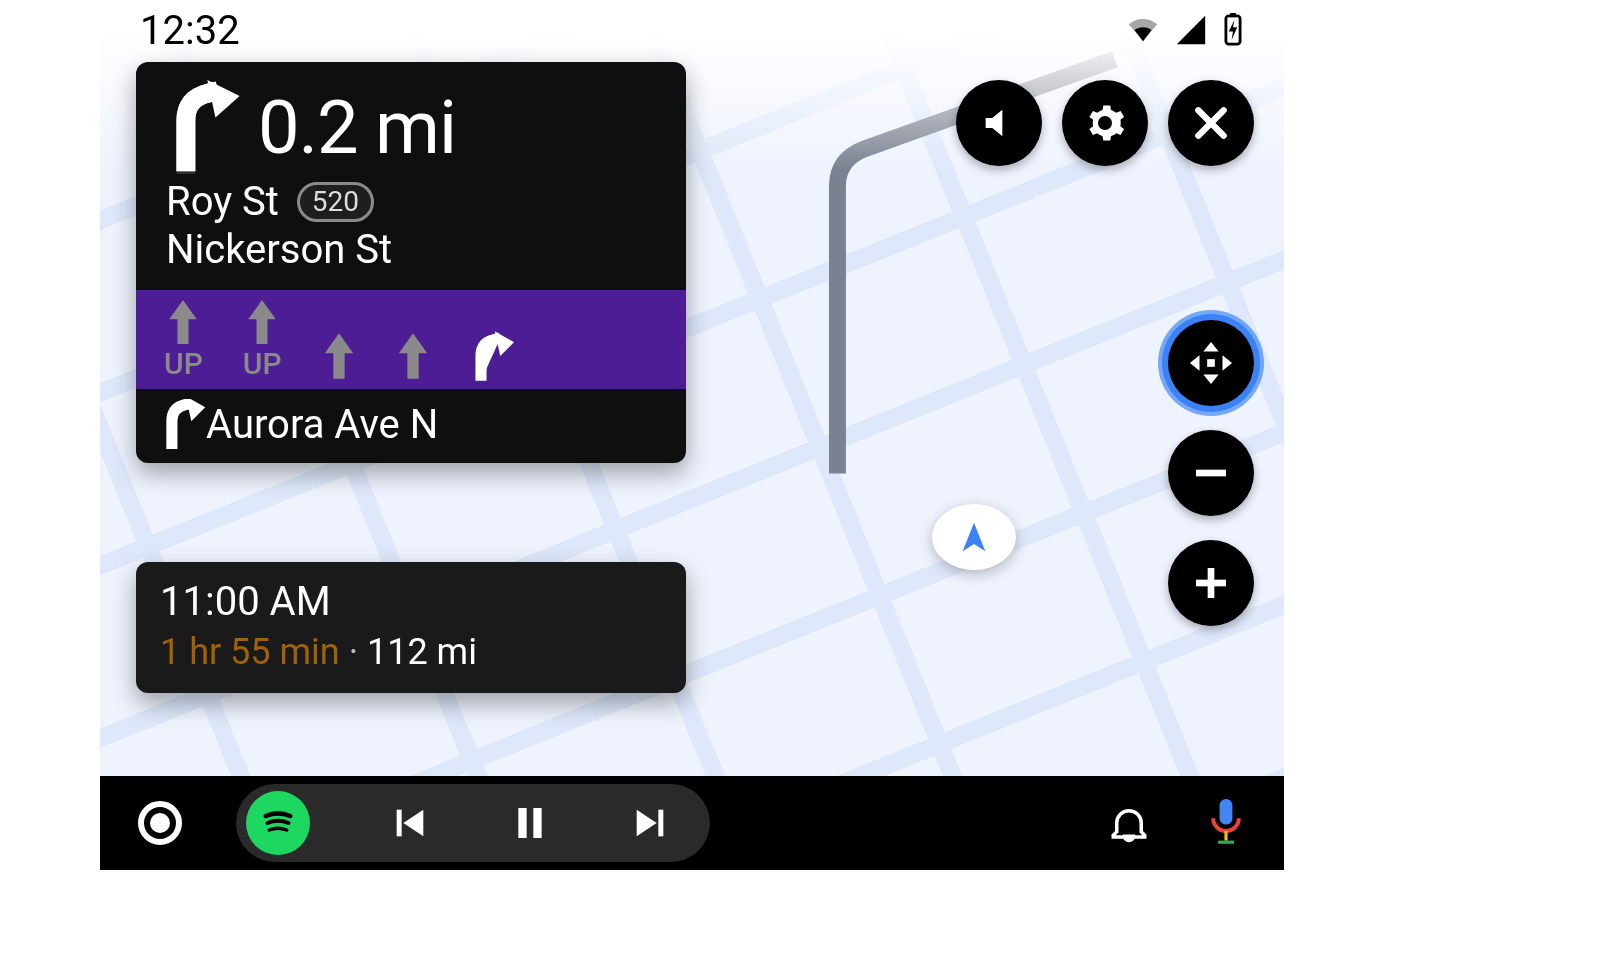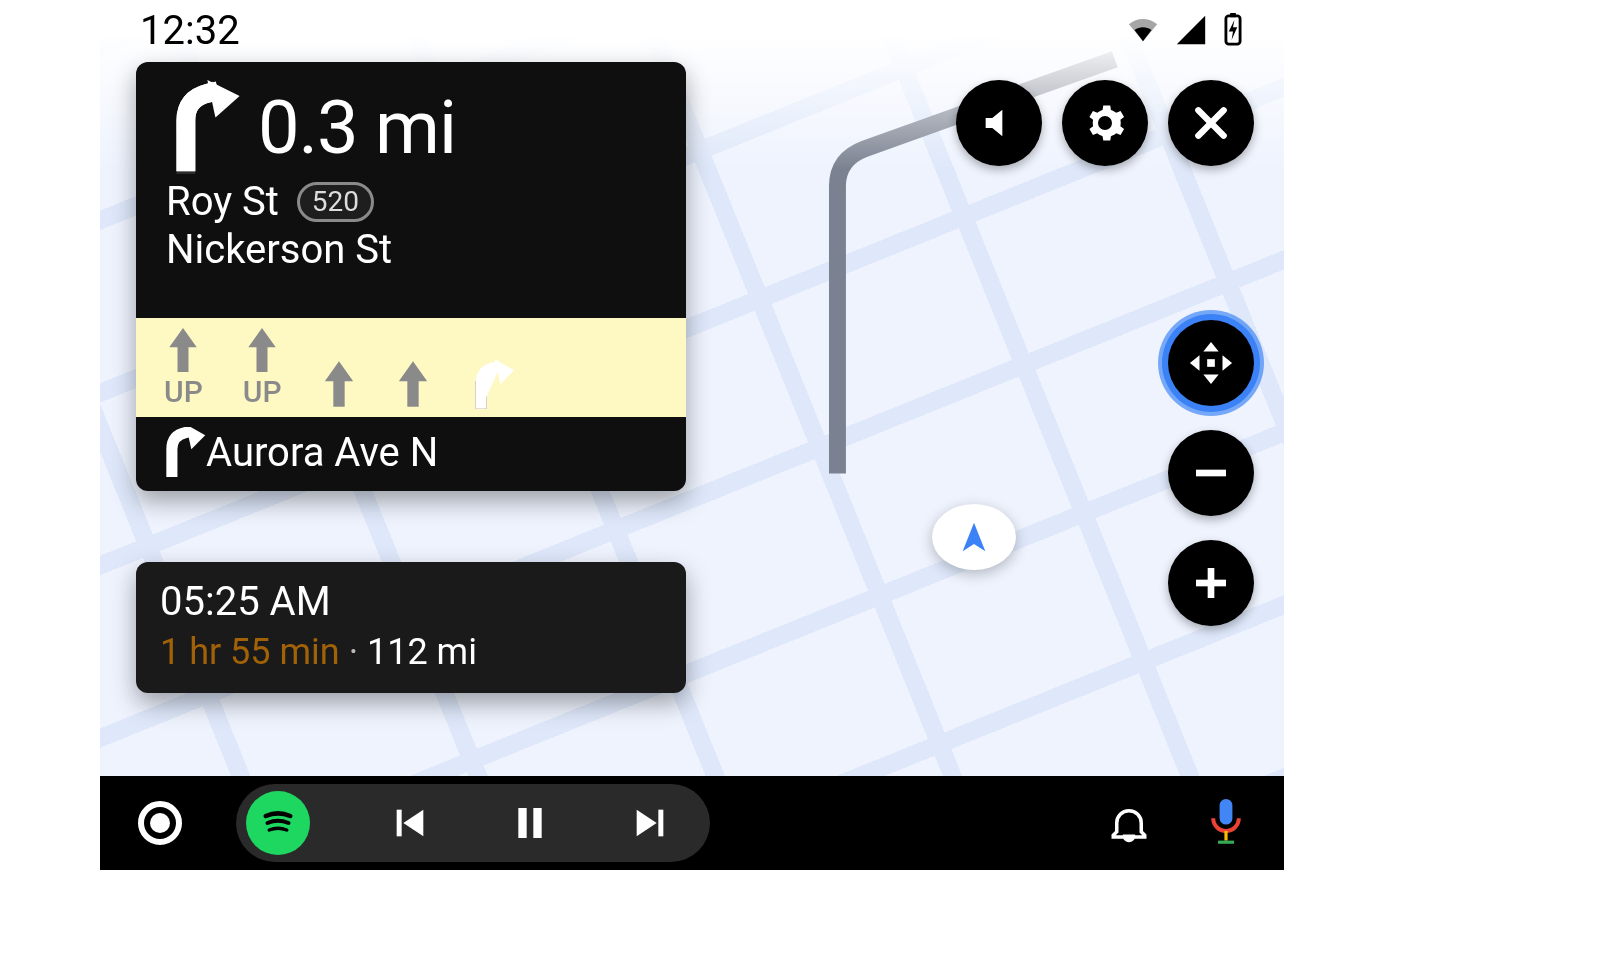--- a/index.html
+++ b/index.html
@@ -70,24 +70,23 @@
   .navcard .maneuver .dist { font-size:74px; font-weight:400; letter-spacing:-1px; }
   .navcard .streets { padding:0 32px 16px 30px; font-size:40px; line-height:48px; }
   .route-chip {
     display:inline-flex; align-items:center; justify-content:center;
     height:40px; padding:0 12px; margin-left:8px;
     border:3px solid #8a8a8a; border-radius:20px;
     font-size:28px; color:#ddd; background:#1e1e1e;
     position:relative; top:-4px;
   }
   .lanes {
-    background:#fef9c3;
+    background:#4c1d95;
     display:flex; gap:40px; padding:10px 28px 8px 28px;
     align-items:flex-end;
-    margin-top:28px;
   }
   .lane { display:flex; flex-direction:column; align-items:center; gap:2px; color:#8a8a8a; font-size:30px; font-weight:500; }
   .lane.active svg path, .lane.active svg polygon { fill:#fff; }
   .next-step {
     display:flex; align-items:center; 
     padding:10px 24px 14px 24px; font-size:40px;text-align:right;
   }
 
   .etacard {
     position:absolute; left:36px; top:562px; width:550px;
@@ -174,21 +173,21 @@
 
   <div class="navcard">
     <div class="maneuver">
       <svg width="84" height="94" viewBox="0 0 60 70">
         <path d="M18 68 L18 30 Q18 14 34 10 L42 8" fill="none" stroke="#fff" stroke-width="14" stroke-linecap="butt"></path>
         <path d="M18 68 L18 30 Q18 14 34 10 L42 8" fill="none" stroke="#555" stroke-width="14" stroke-linecap="butt" opacity=".0"></path>
         <polygon points="34,0 58,12 40,28" fill="#fff"></polygon>
         <rect x="11" y="40" width="14" height="30" fill="#555" opacity=".4"></rect>
         <path d="M18 68 L18 30 Q18 14 34 10 L40 8" fill="none" stroke="#fff" stroke-width="14"></path>
       </svg>
-      <div class="dist">0.3 mi</div>
+      <div class="dist">0.2 mi</div>
     </div>
     <div class="streets">
       <div>
         <span>Roy St</span>
         <span class="route-chip">520</span>
       </div>
       <div>Nickerson St</div>
     </div>
     <div class="lanes">
       <div class="lane">
@@ -224,21 +223,21 @@
     <div class="next-step">
       <svg width="46" height="50" viewBox="0 0 32 36">
         <path d="M8 36 L8 16 Q8 6 18 4 L22 3" fill="none" stroke="#fff" stroke-width="8"></path>
         <polygon points="18,-2 32,6 22,16" fill="#fff"></polygon>
       </svg>
       <span>Aurora Ave N</span>
     </div>
   </div>
 
   <div class="etacard">
-    <div class="arr">05:25 AM</div>
+    <div class="arr">11:00 AM</div>
     <div class="line2">
       <span class="dur">1 hr 55 min</span><span class="sep"> · </span><span>112 mi</span>
     </div>
   </div>
 
   <div class="mapbtns-top">
     <div class="circle-btn">
       <svg width="40" height="40" viewBox="0 0 24 24">
         <path d="M4 9 H8 L14 4 V20 L8 15 H4 Z" fill="#fff"></path>
       </svg>

